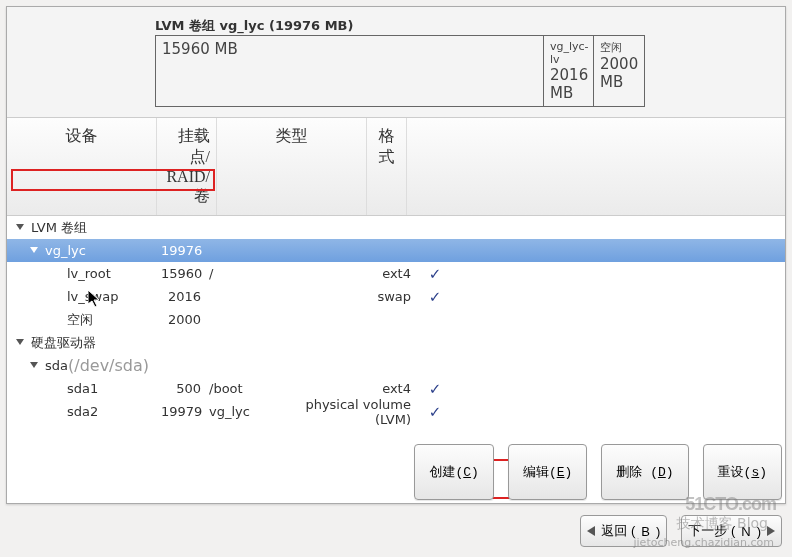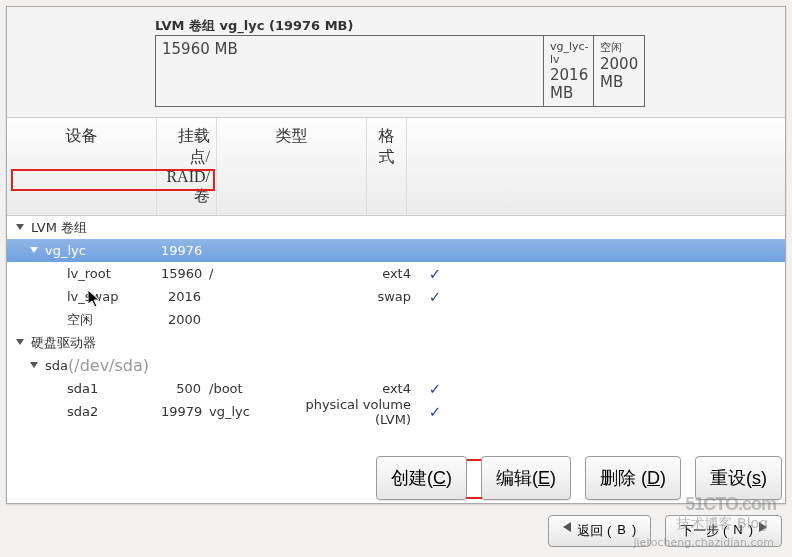--- a/index.html
+++ b/index.html
@@ -107,43 +107,44 @@
       position: absolute;
       bottom: 57px;
       right: 10px;
       display: flex;
       gap: 14px;
     }
     .btn {
       background: linear-gradient(#fdfdfd,#e6e6e6);
       border: 1px solid #999;
       border-radius: 4px;
-      padding: 9px 14px;
-      font-size: 18px;
+      padding: 18px 14px;
+      font-size: 13px;
       cursor: pointer;
       box-shadow: 0 1px 1px rgba(0,0,0,0.1);
+      font-family: Liberation Mono, monospace;
     }
     .btn .mn { text-decoration: underline; }
     
     .nav-bar {
       position: absolute;
       bottom: 10px;
       right: 10px;
       display: flex;
       gap: 14px;
     }
     .nav-btn {
       background: linear-gradient(#fdfdfd,#e6e6e6);
       border: 1px solid #999;
       border-radius: 4px;
-      padding: 6px 14px;
+      padding: 6px 6px;
       font-size: 13px;
       cursor: pointer;
       display: flex;
-      align-items: flex-start;
+      align-items: center;
       gap: 6px;
     }
     .arrow-left, .arrow-right {
       display: inline-block; width: 0; height: 0;
       border-top: 5px solid transparent;
       border-bottom: 5px solid transparent;
     }
     .arrow-left { border-right: 8px solid #555; }
     .arrow-right { border-left: 8px solid #555; }
     

